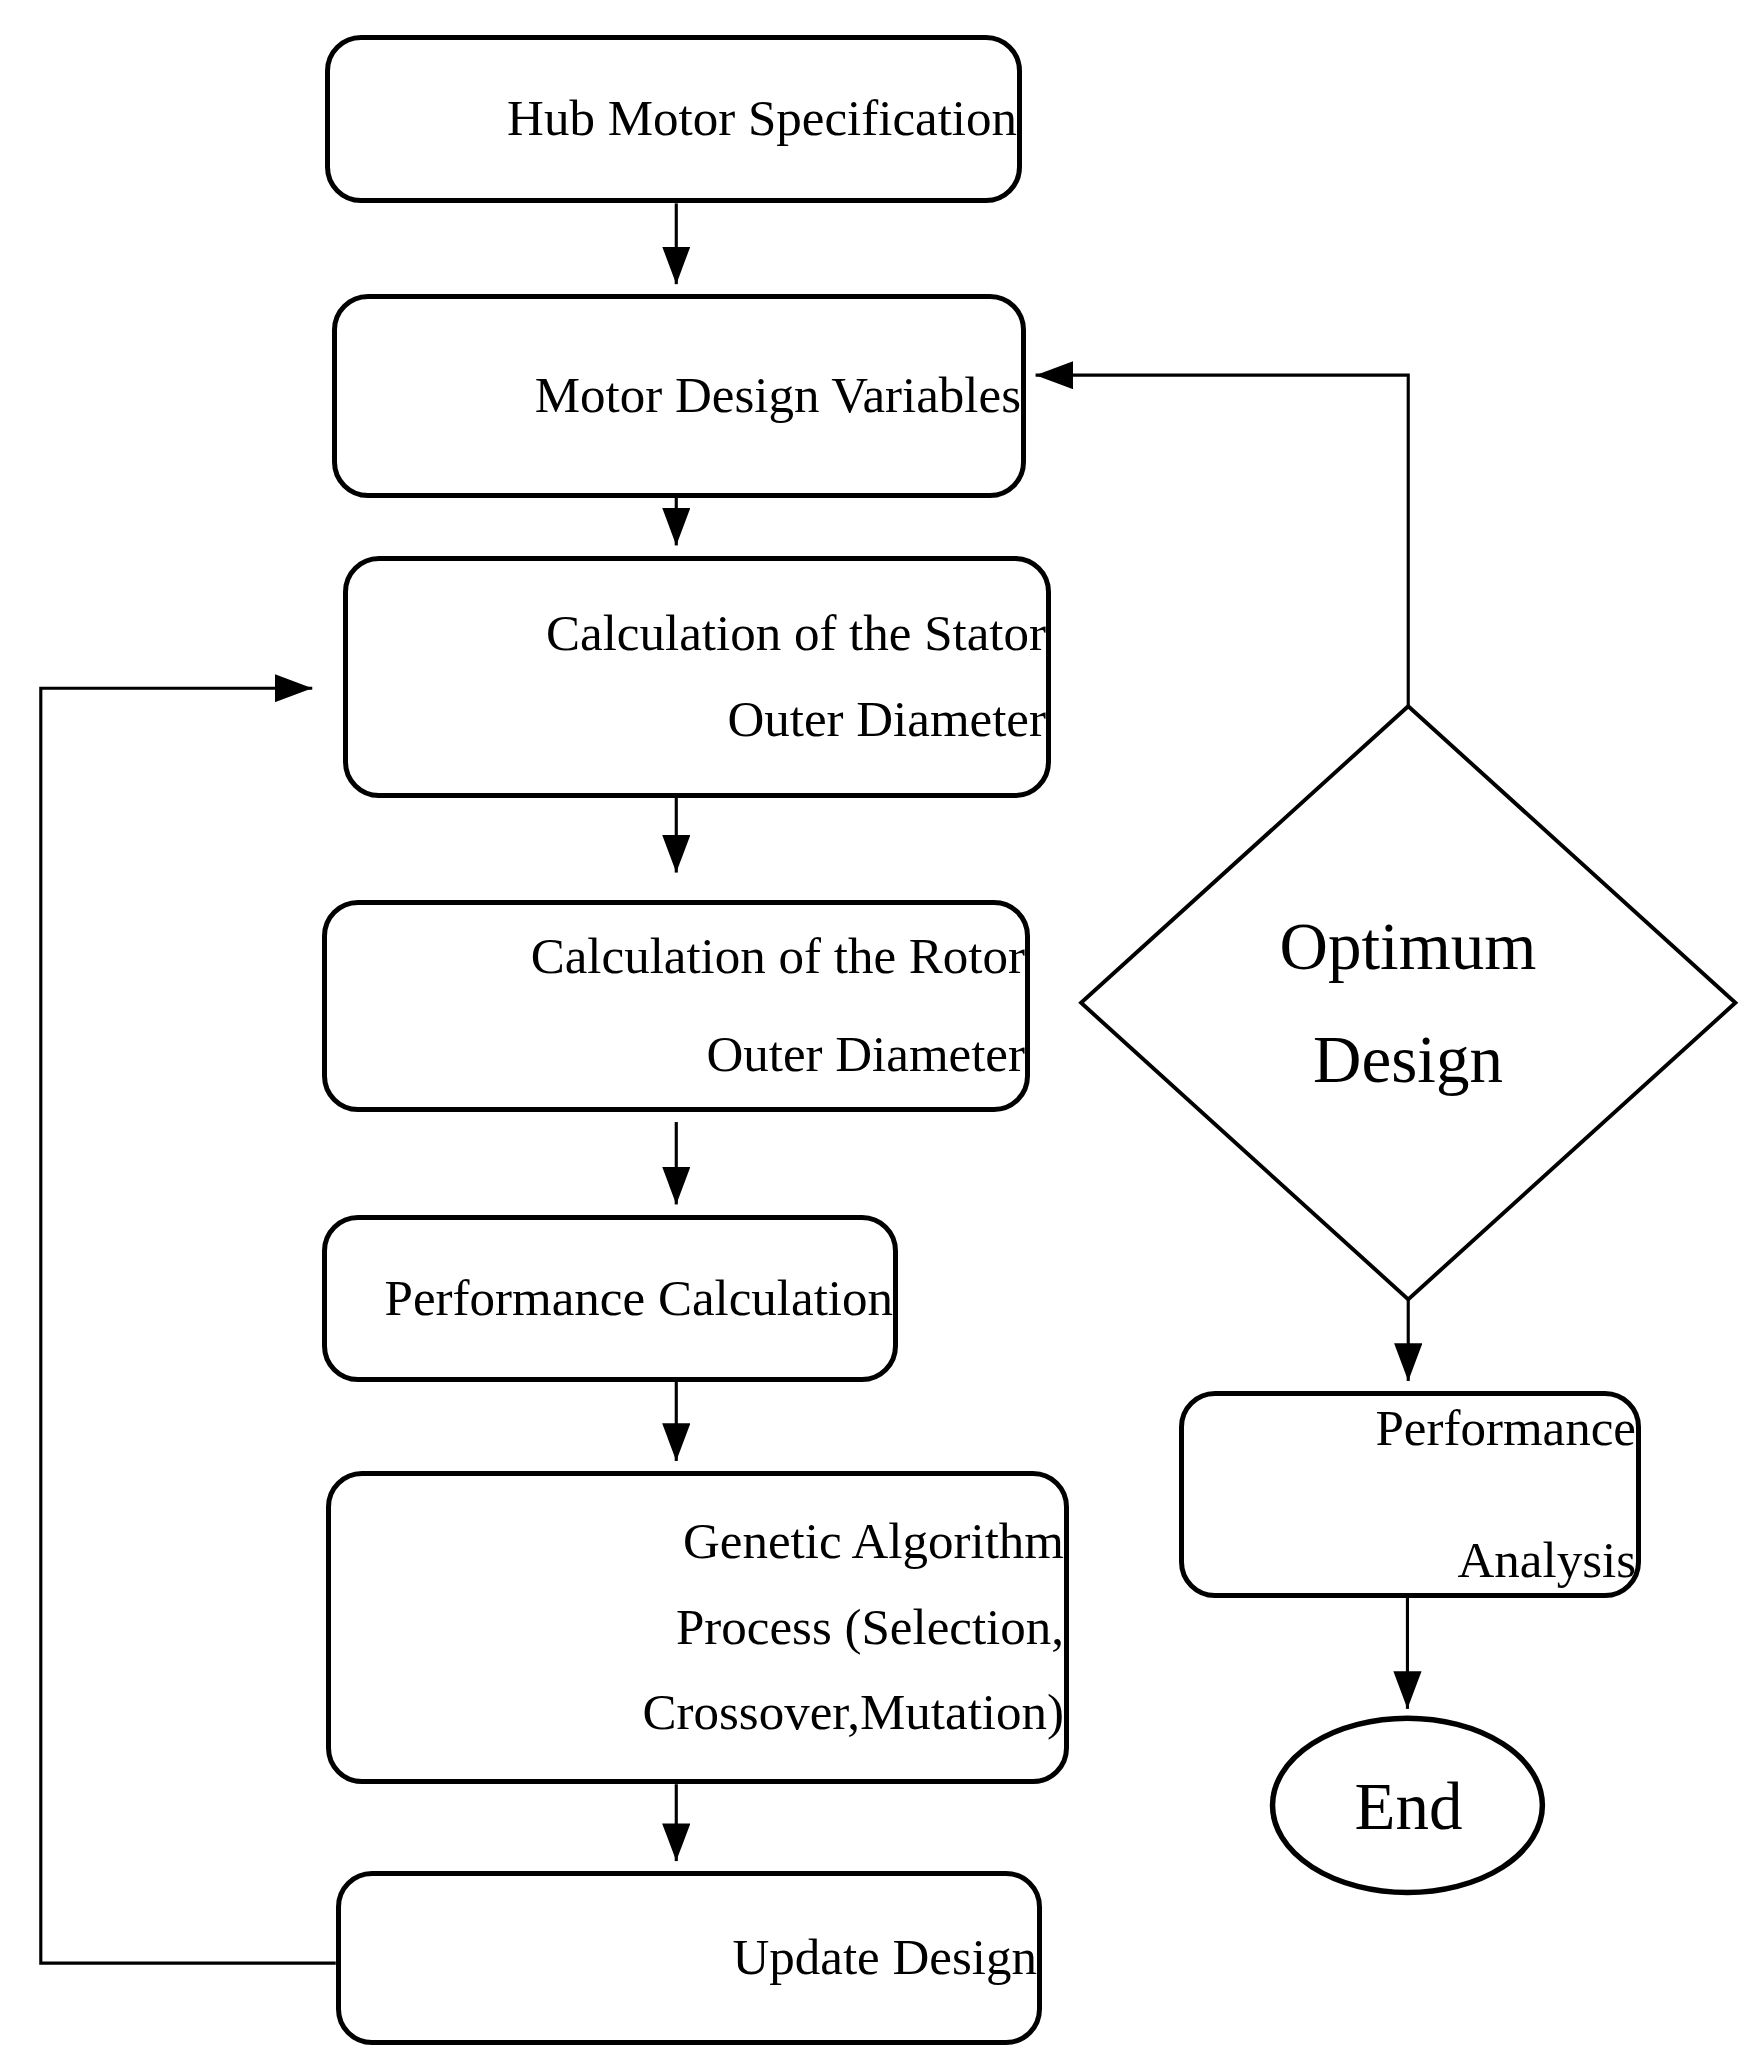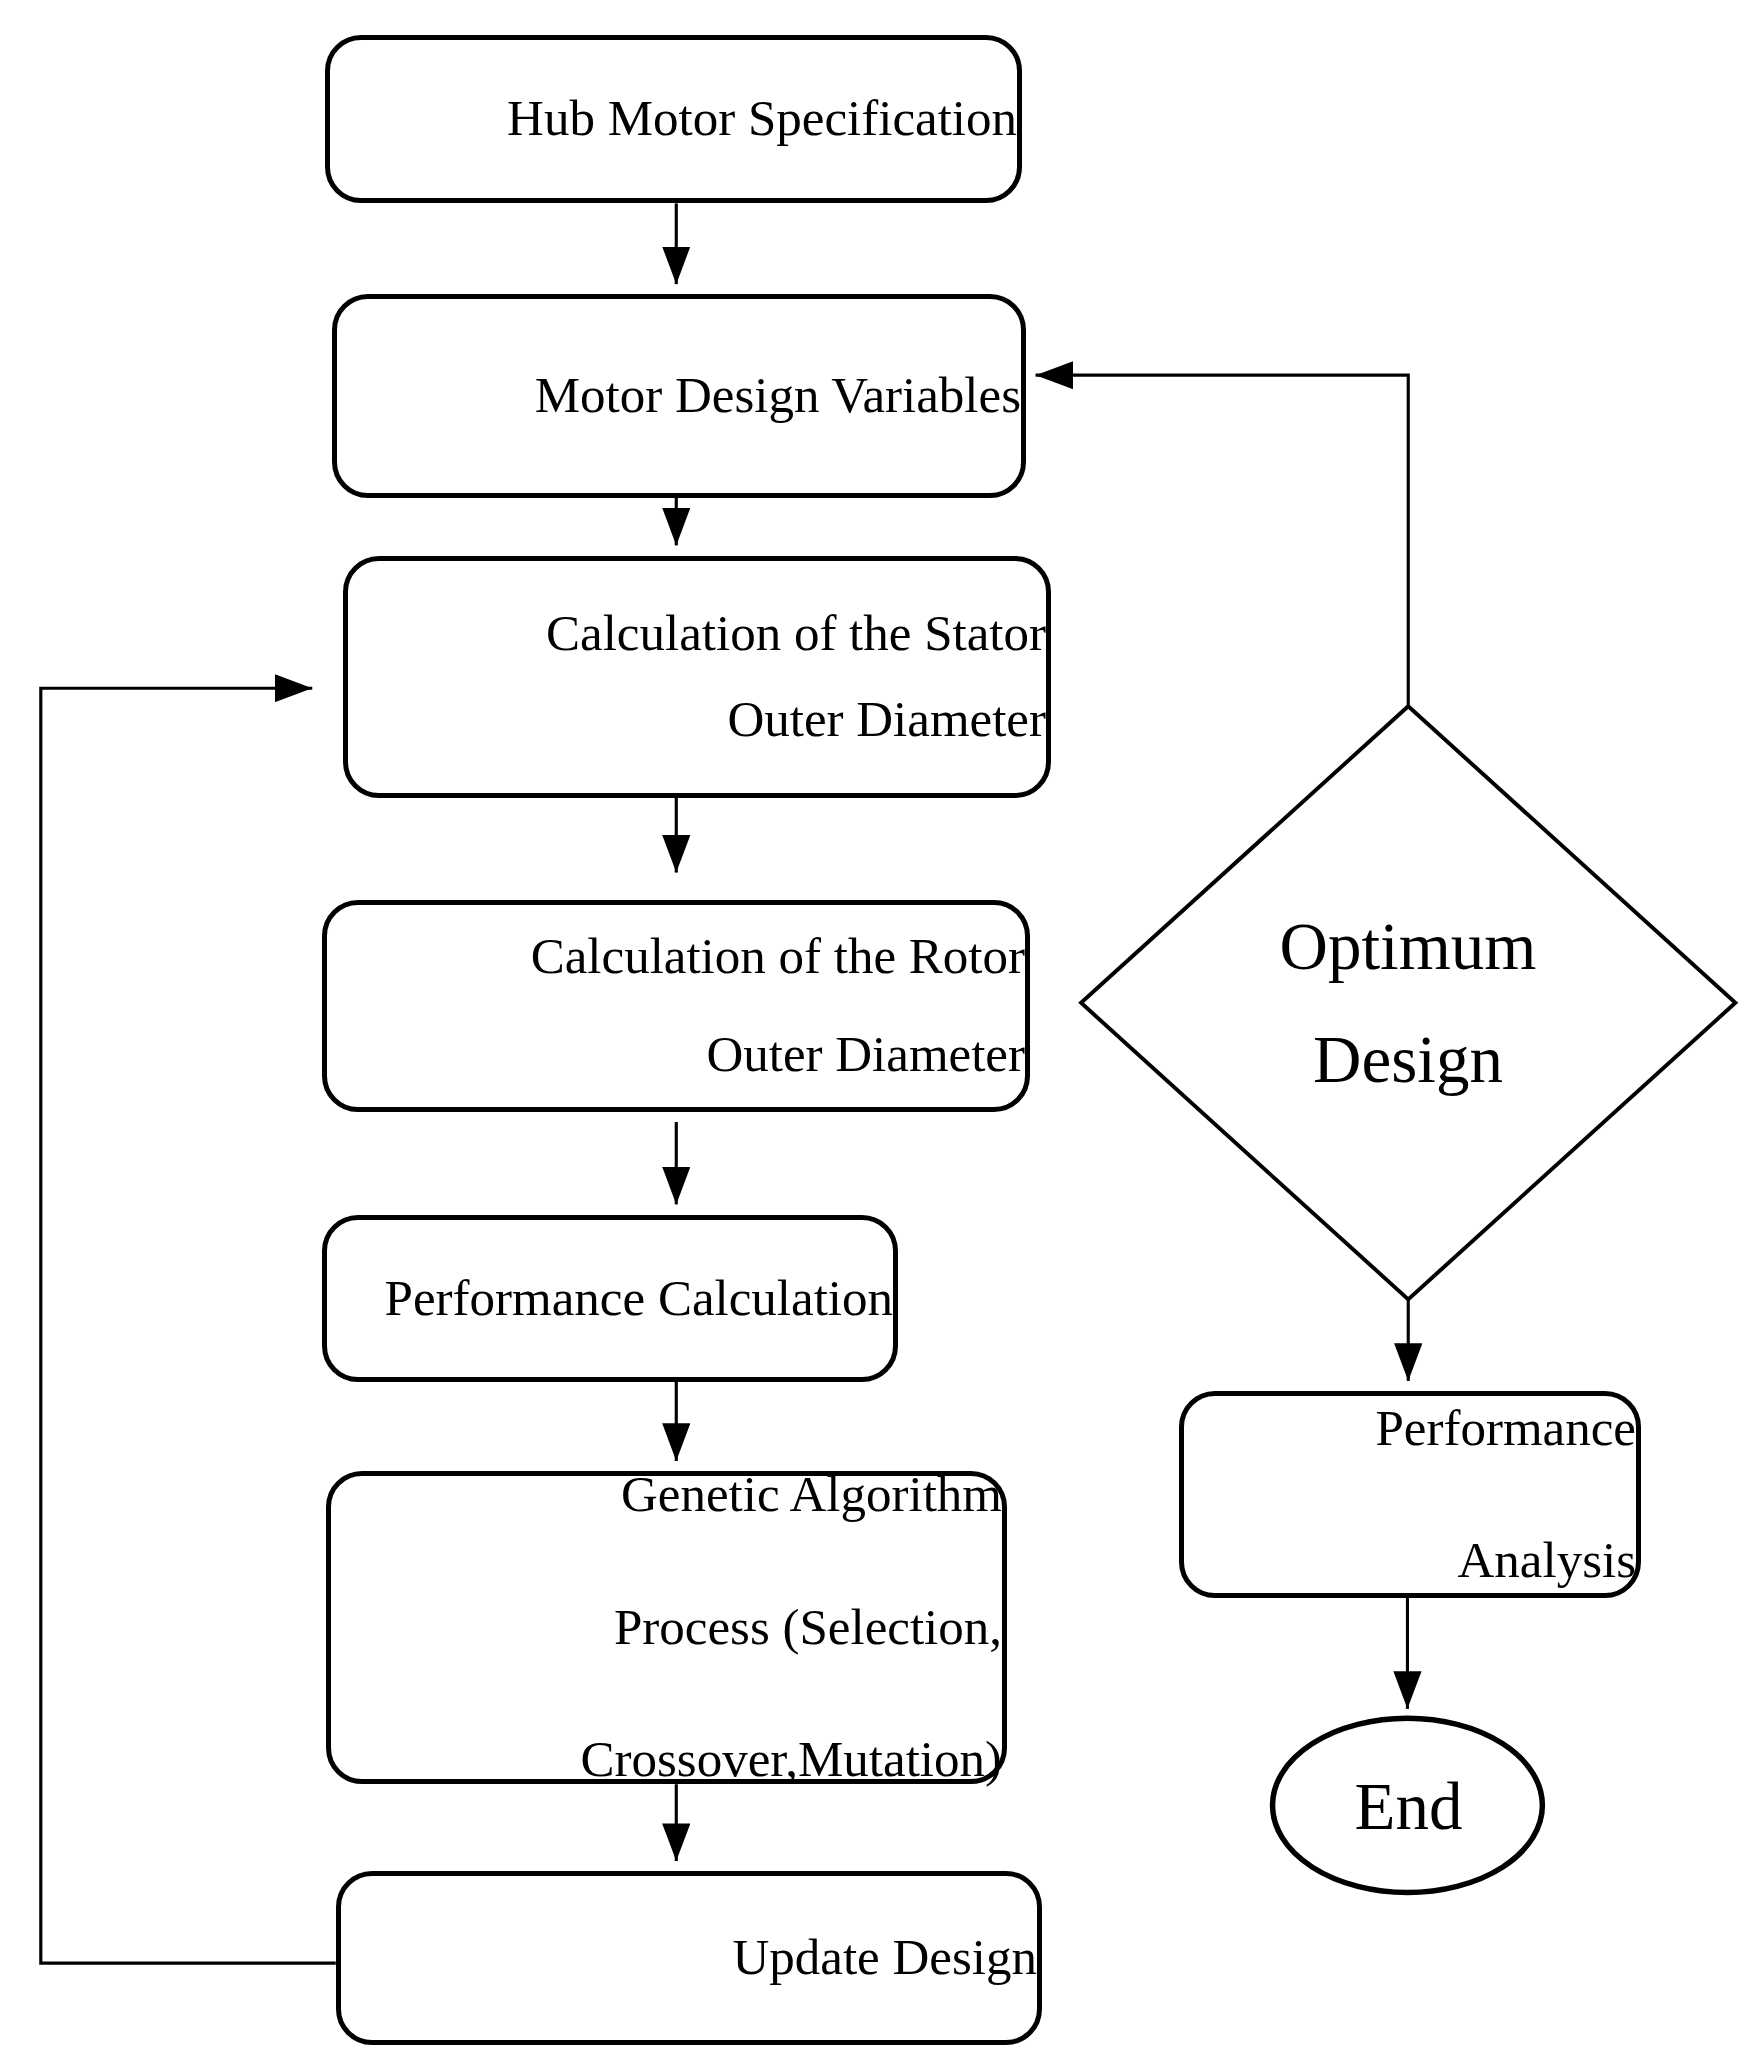--- a/index.html
+++ b/index.html
@@ -50,21 +50,21 @@
   .node span, .floating-label span {
     display: block;
     white-space: nowrap;
   }
   
   .n-hub      { left: 325px;  top: 35px;   width: 697px; height: 168px; }
   .n-mdv      { left: 332px;  top: 294px;  width: 694px; height: 204px; }
   .n-stator   { left: 322px;  top: 556px;  width: 708px; height: 242px; margin-left: 21px; }
   .n-rotor    { left: 322px;  top: 900px; width: 708px; height: 212px; gap: 12px; }
   .n-perfcalc { left: 322px;  top: 1215px; width: 576px; height: 167px; }
-  .n-ga       { left: 326px;  top: 1471px; width: 681px; height: 313px; gap: 47px; }
+  .n-ga       { left: 326px;  top: 1471px; width: 743px; height: 313px; }
   .n-update   { left: 336px;  top: 1871px; width: 706px; height: 174px; }
   .n-perfan   { left: 1179px; top: 1391px; width: 462px; height: 207px; gap: 46px; }
   .l-diamond  { left: 1212px; top: 877px; width: 392px; height: 251px; }
   .l-end      { left: 1273px; top: 1723px; width: 271px; height: 166px; }
 </style>
 </head>
 <body>
 
 <div class="canvas">
 

